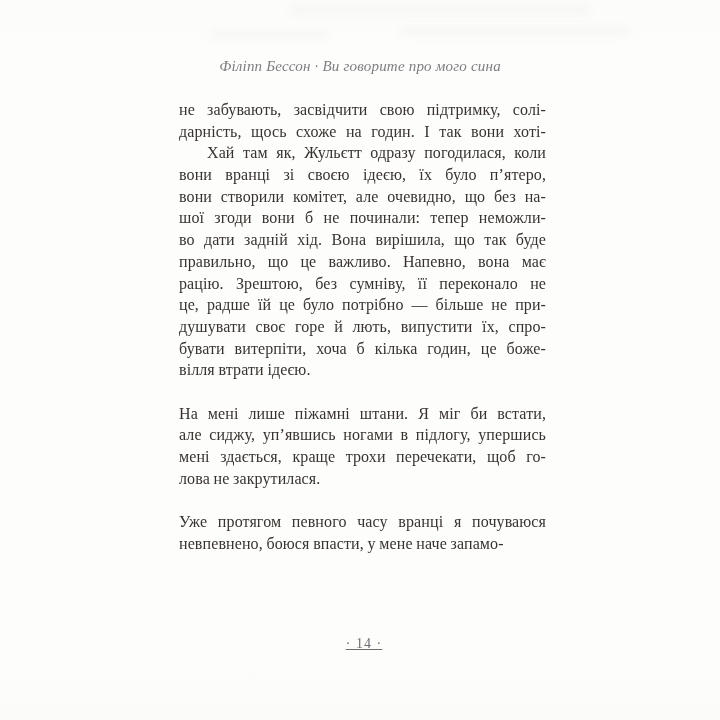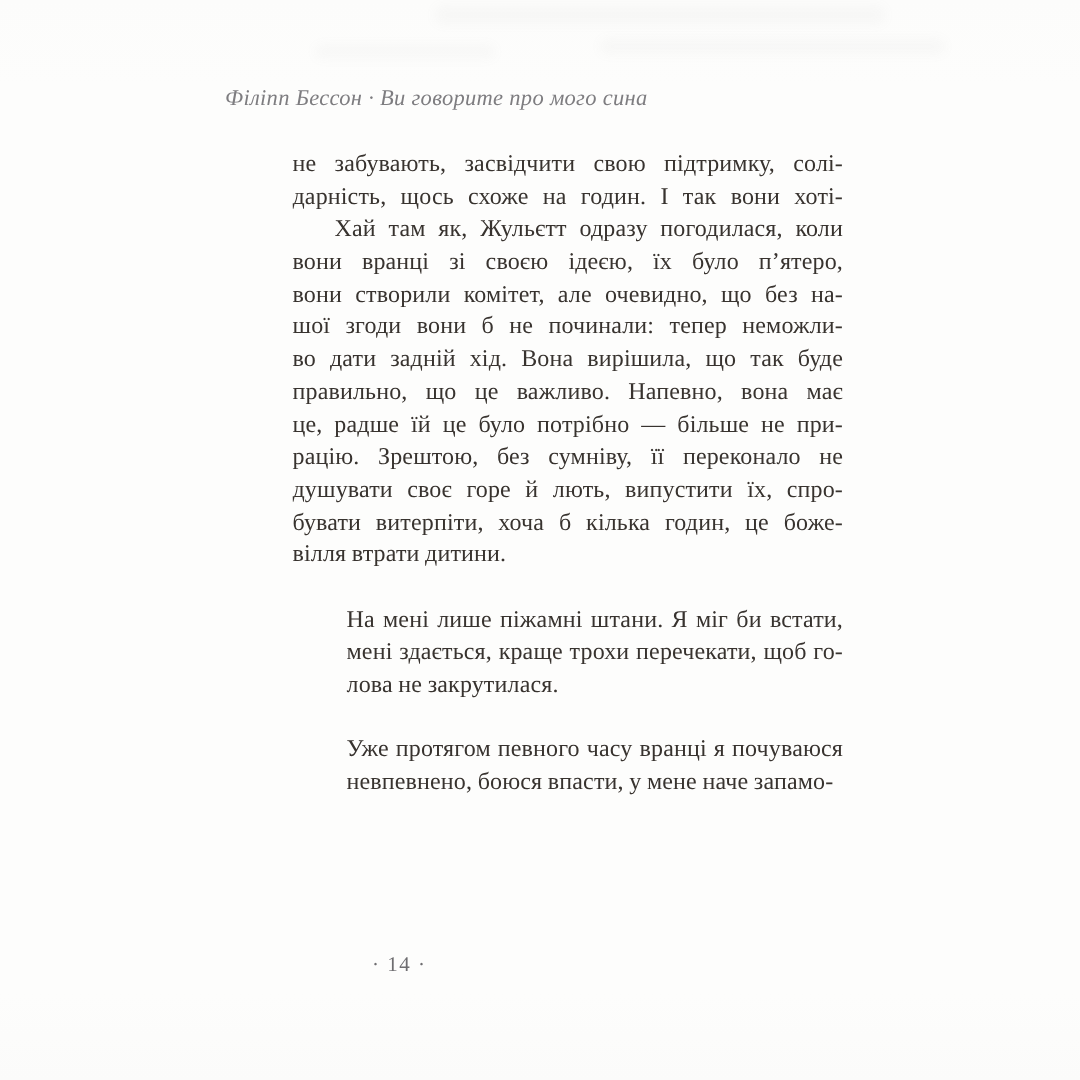--- a/index.html
+++ b/index.html
@@ -30,61 +30,64 @@
   }
   .bleed.b1 { left: 290px; top: 4px;  width: 300px; height: 12px; }
   .bleed.b2 { left: 400px; top: 26px; width: 230px; height: 10px; }
   .bleed.b3 { left: 210px; top: 30px; width: 120px; height: 9px;  }
 
   .running-header {
     position: absolute;
     left: 150px;
     top: 58px;
     width: 420px;
+    text-align: center;
     font-style: italic;
     font-size: 15px;
     letter-spacing: 0.2px;
     color: #7e7d80;
   }
 
   .text-column {
     position: absolute;
-    left: 195px;
+    left: 179px;
     top: 99px;
     width: 367px;
     color: #38332f;
     font-size: 16px;
     line-height: 21.7px;
     letter-spacing: 0.1px;
   }
   .paragraph { margin: 0; }
-  .paragraph.gap-before { margin-top: 21.7px; margin-left: 36px; }
+  .paragraph.gap-before { margin-top: 21.7px; }
   .line {
     text-align: justify;
     text-align-last: justify;
     word-spacing: -0.4px;
     white-space: normal;
     height: 21.7px;
     overflow: hidden;
   }
   .line.last {
     text-align-last: left;
   }
   .line.indent {
     text-indent: 28px;
   }
 
   .page-number {
     position: absolute;
-    left: 248px;
+    left: 264px;
     top: 636px;
     width: 200px;
+    text-align: center;
     font-size: 14px;
     color: #6e6d70;
     letter-spacing: 1px;
+    text-decoration: underline;
   }
 </style>
 </head>
 <body>
 
 <div class="scan-page">
   <div class="bleed b1"></div>
   <div class="bleed b2"></div>
   <div class="bleed b3"></div>
 
@@ -95,28 +98,29 @@
         <div class="line">не забувають, засвідчити свою підтримку, солі-</div>
         <div class="line">дарність, щось схоже на годин. І так вони хоті-</div>
       </div>
       <div class="paragraph">
         <div class="line indent">Хай там як, Жульєтт одразу погодилася, коли</div>
         <div class="line">вони вранці зі своєю ідеєю, їх було п’ятеро,</div>
         <div class="line">вони створили комітет, але очевидно, що без на-</div>
         <div class="line">шої згоди вони б не починали: тепер неможли-</div>
         <div class="line">во дати задній хід. Вона вирішила, що так буде</div>
         <div class="line">правильно, що це важливо. Напевно, вона має</div>
+        <div class="line">рацію. Зрештою, без сумніву, її переконало не</div>
         <div class="line">це, радше їй це було потрібно — більше не при-</div>
-        <div class="line">рацію. Зрештою, без сумніву, її переконало не</div>
         <div class="line">душувати своє горе й лють, випустити їх, спро-</div>
         <div class="line">бувати витерпіти, хоча б кілька годин, це боже-</div>
-        <div class="line last">вілля втрати дитини.</div>
+        <div class="line last">вілля втрати ідеєю.</div>
       </div>
       <div class="paragraph gap-before">
         <div class="line">На мені лише піжамні штани. Я міг би встати,</div>
+        <div class="line">але сиджу, уп’явшись ногами в підлогу, упершись</div>
         <div class="line">мені здається, краще трохи перечекати, щоб го-</div>
         <div class="line last">лова не закрутилася.</div>
       </div>
       <div class="paragraph gap-before">
         <div class="line">Уже протягом певного часу вранці я почуваюся</div>
         <div class="line last">невпевнено, боюся впасти, у мене наче запамо-</div>
       </div>
     </div>
 
   <div class="page-number">· 14 ·</div>

